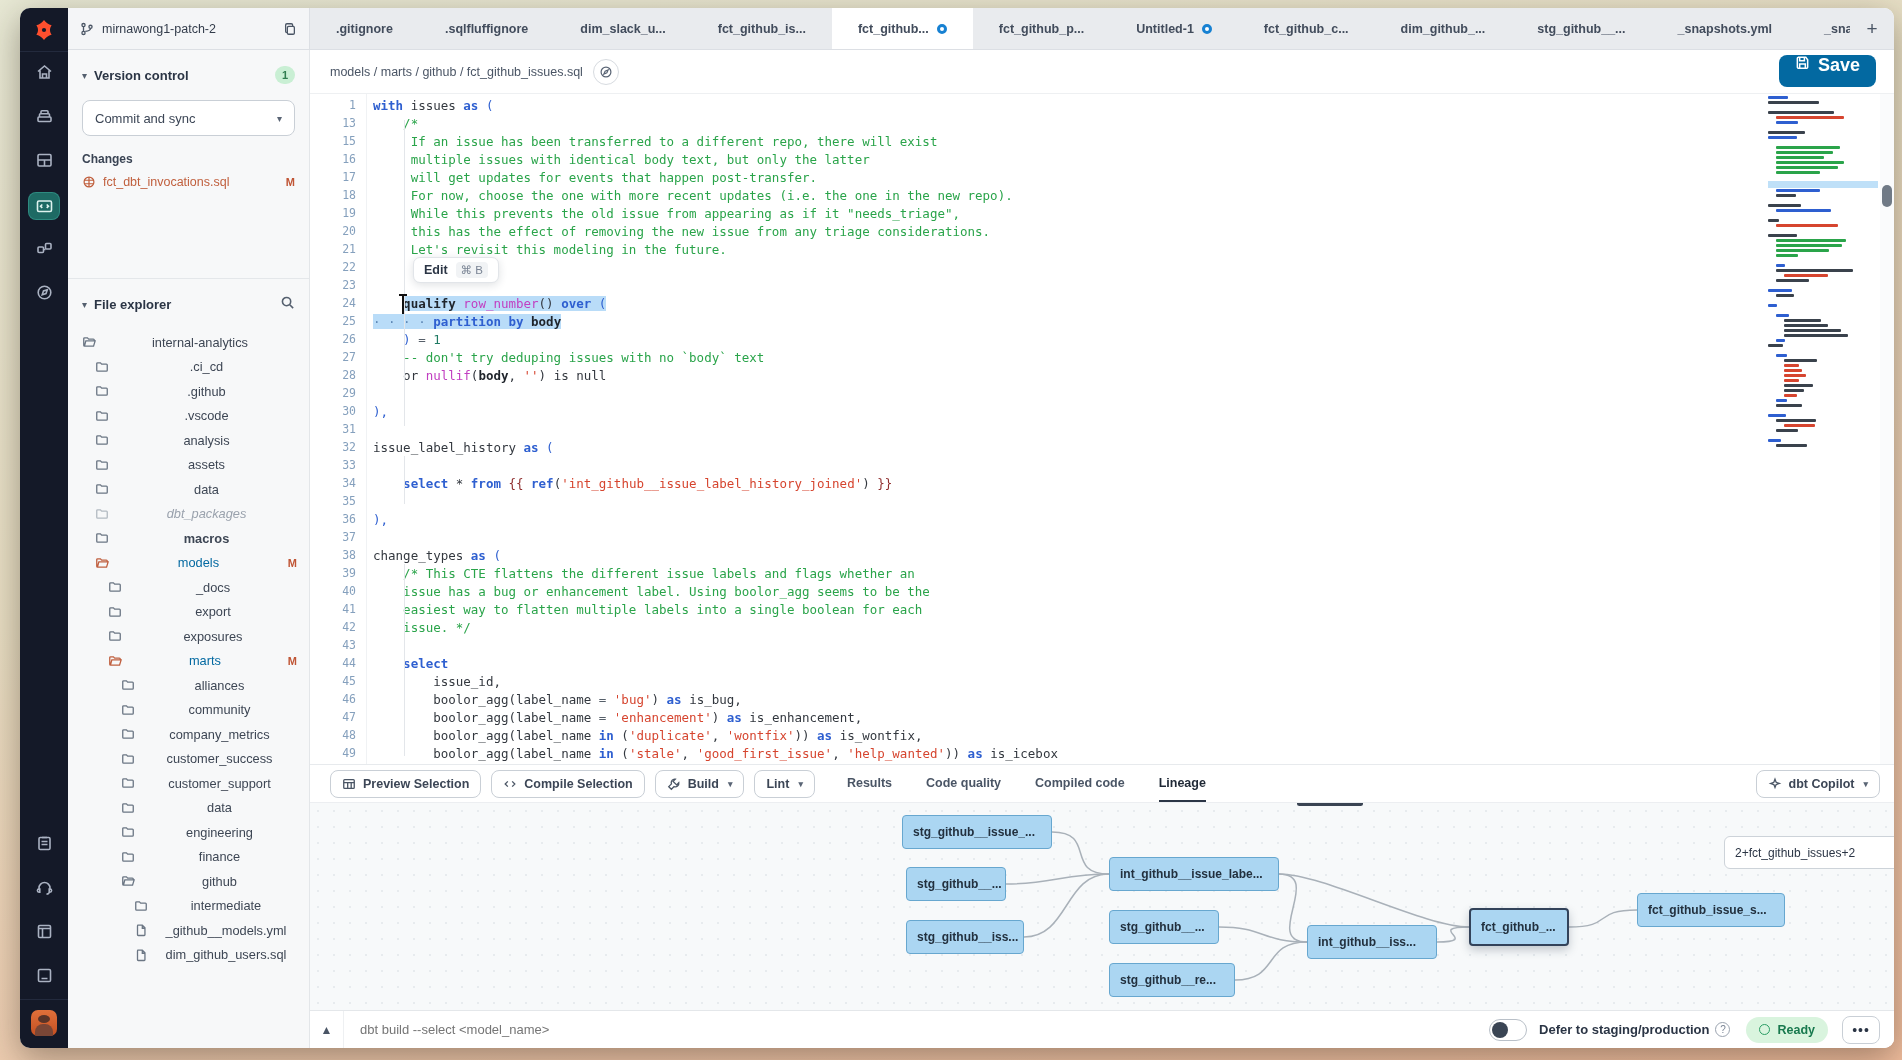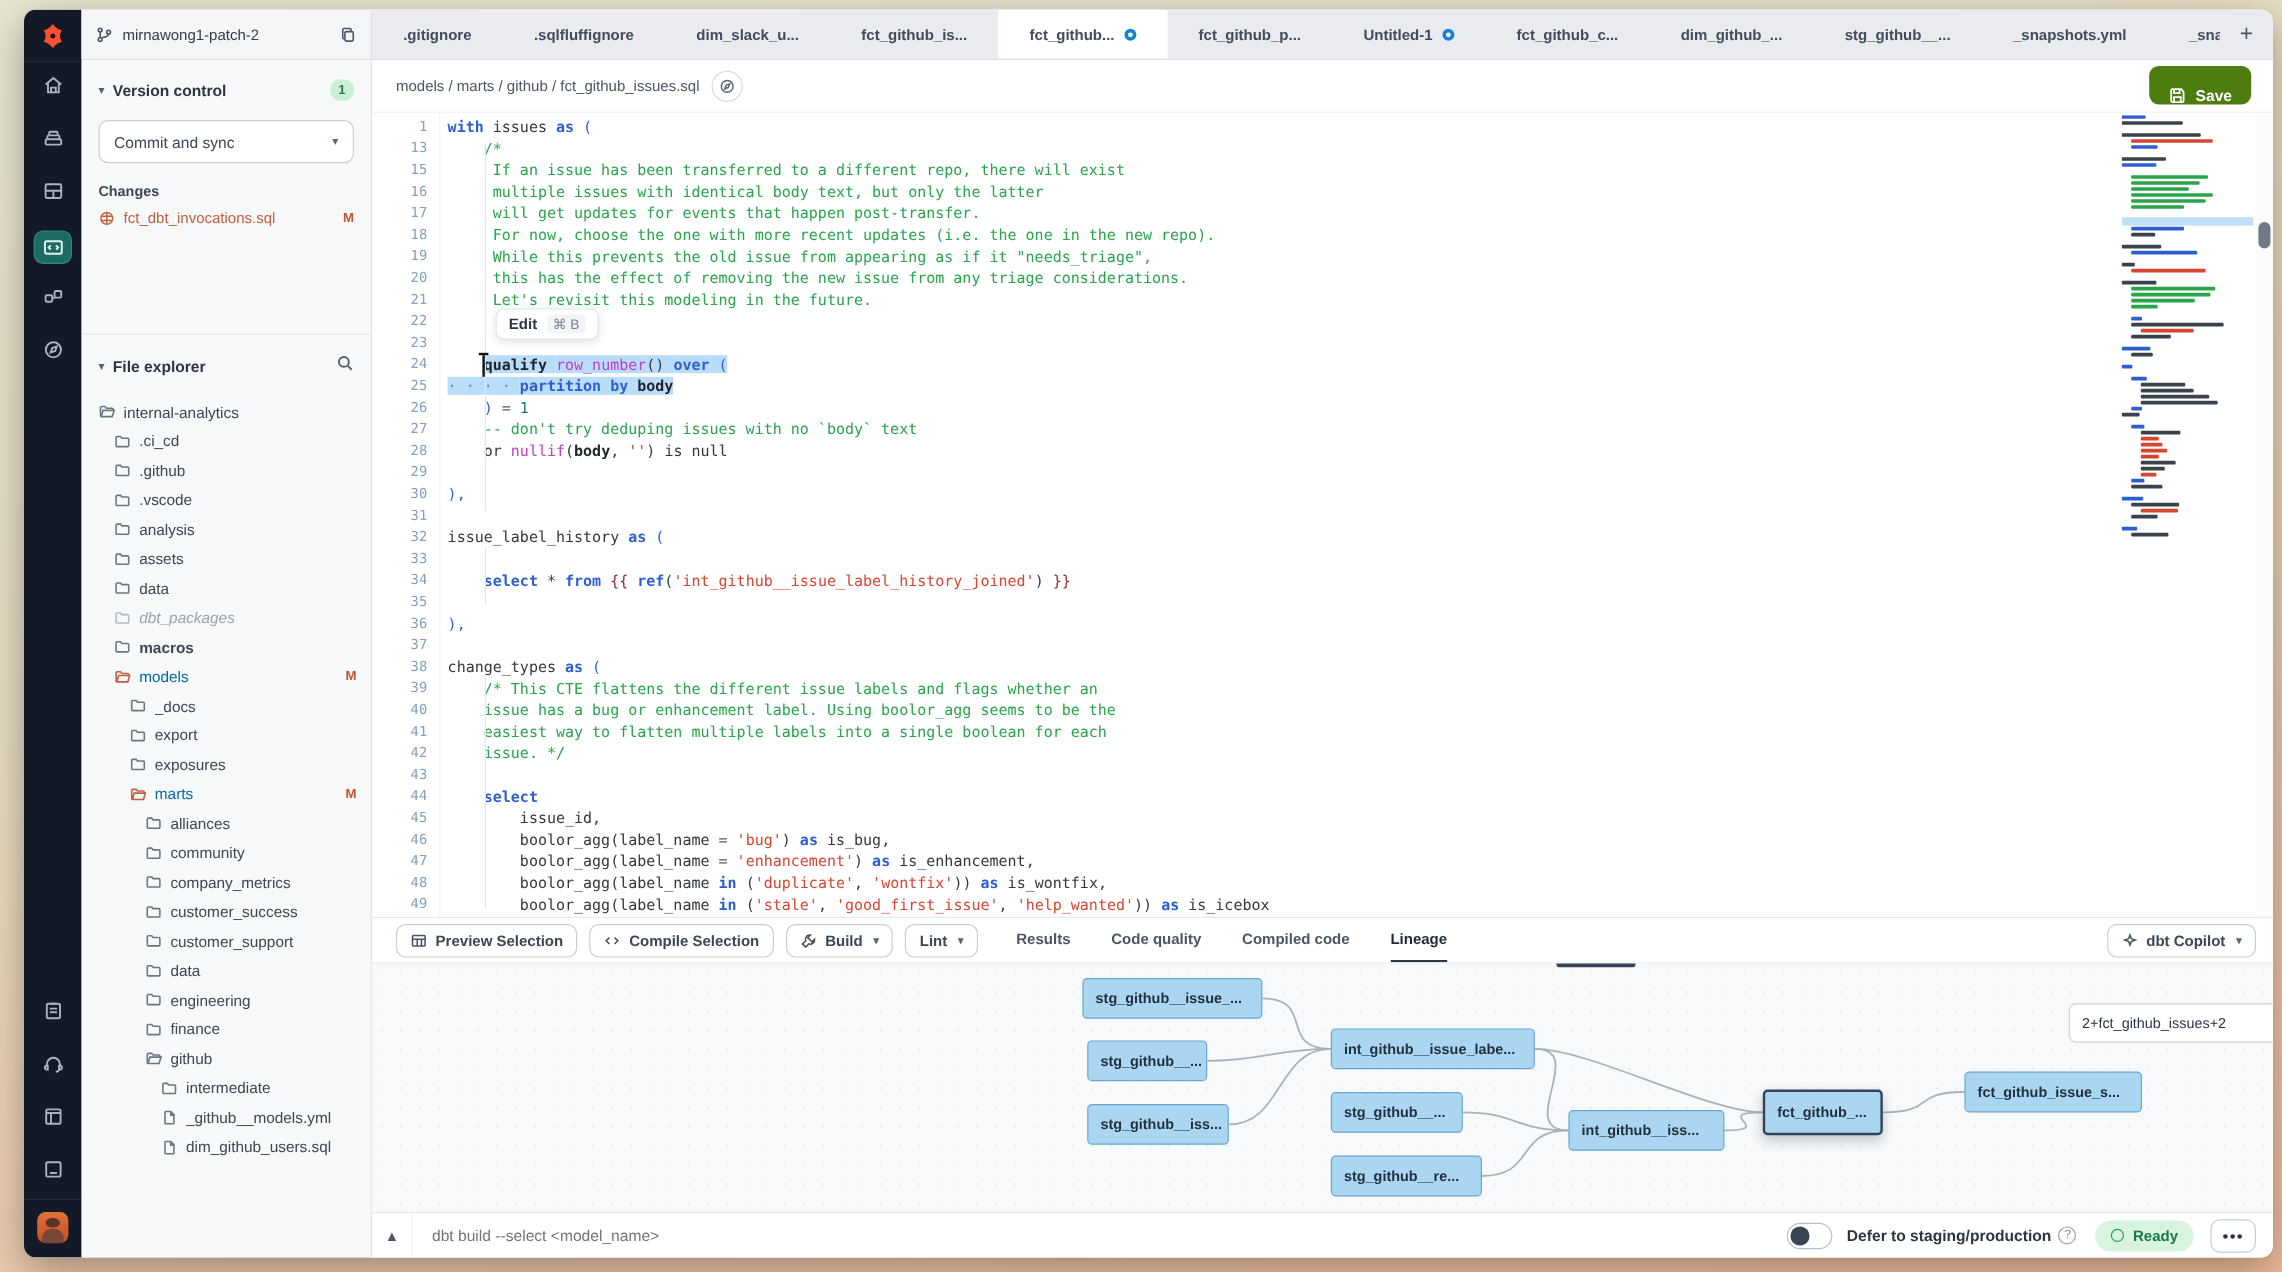--- a/index.html
+++ b/index.html
@@ -51,35 +51,35 @@
   .count-badge { background:#c9efd4; color:#2f7d4f; font-size:11px; font-weight:700; min-width:20px; height:18px; border-radius:9px; display:flex; align-items:center; justify-content:center; padding:0 6px; }
   .commit-btn { margin:6px 14px 14px 14px; height:36px; background:#fff; border:1px solid #c9cfd6; border-radius:8px; display:flex; align-items:center; padding:0 12px; font-size:13px; color:#3c4656; cursor:pointer; }
   .commit-btn .cdown { margin-left:auto; color:#5a6575; font-size:10px; }
   .changes-label { font-size:12px; font-weight:700; color:#3a4454; padding:2px 14px 6px; }
   .change-row { display:flex; align-items:center; gap:7px; padding:3px 14px; cursor:pointer;justify-content:center; }
   .change-name { font-size:12.5px; color:#c05f3d; flex:1; white-space:nowrap; overflow:hidden; }
   .m-badge { font-size:11px; font-weight:700; color:#c05535; }
   .panel-sep { height:1px; background:#e4e7ea; margin-top:86px; }
   .explorer { flex:1; overflow:hidden; display:flex; flex-direction:column; }
   .search-ic svg { width:15px; height:15px; stroke:#55606f; fill:none; stroke-width:1.7; }
-  .tree { flex:1; overflow:hidden; padding-top:6px; }
+  .tree { flex:1; overflow:hidden; padding-top:6px;text-align:center; }
   .tree-row { height:24.5px; display:flex; align-items:center; gap:7px; padding-right:12px; cursor:pointer; }
   .tree-row svg { width:14px; height:14px; flex:none; stroke:#6b7684; fill:none; stroke-width:1.5; }
   .tree-label { font-size:12.8px; color:#3d4654; white-space:nowrap; overflow:hidden; flex:1; }
   .tree-row.orange .tree-label { color:#0369a1; }
   .tree-row.orange svg { stroke:#c06040; }
   .tree-row.muted .tree-label { color:#9aa2ad; font-style:italic; }
   .tree-row.muted svg { stroke:#b3bac2; }
   
   .editor-col { flex:1; display:flex; flex-direction:column; min-width:0; background:#fff; }
   .crumb-bar { height:44px; flex:none; display:flex; align-items:center; padding:0 14px 0 20px; border-bottom:1px solid #eef0f2; position:relative; }
   .crumb { font-size:12.5px; color:#4a5565; }
   .crumb-ic { margin-left:10px; width:26px; height:26px; border-radius:50%; border:1px solid #d7dbe0; display:flex; align-items:center; justify-content:center; cursor:pointer; }
   .crumb-ic svg { width:14px; height:14px; stroke:#5a6575; fill:none; stroke-width:1.4; }
-  .save-btn { position:absolute; right:18px; top:5px; height:32px; background:#4d7c0f; color:#fff; border:none; border-radius:8px; display:flex; align-items:flex-end; gap:8px; padding:0 16px; font-size:13px; font-weight:700; cursor:pointer; }
+  .save-btn { position:absolute; right:18px; top:5px; height:32px; background:#0369a1; color:#fff; border:none; border-radius:8px; display:flex; align-items:flex-start; gap:8px; padding:0 16px; font-size:18px; font-weight:700; cursor:pointer; }
   .save-btn svg { width:15px; height:15px; stroke:#fff; fill:none; stroke-width:1.6; }
   
   .code-area { flex:1; position:relative; overflow:hidden; font-family:"DejaVu Sans Mono", monospace; }
   .code-scroll { position:absolute; left:0; top:0; right:126px; bottom:0; overflow:hidden; padding-top:2px; }
   .code-row { display:flex; height:18px; align-items:center; }
   .ln { width:46px; text-align:right; font-size:11.5px; color:#85a0bd; flex:none; user-select:none; }
   .code-text { white-space:pre; font-size:12.5px; margin-left:17px; font-weight:500; color:#33383f; }
   .kw { color:#2e5fd0; font-weight:700; }
   .pb { color:#2e5fd0; }
   .cm { color:#2aa44a; }

